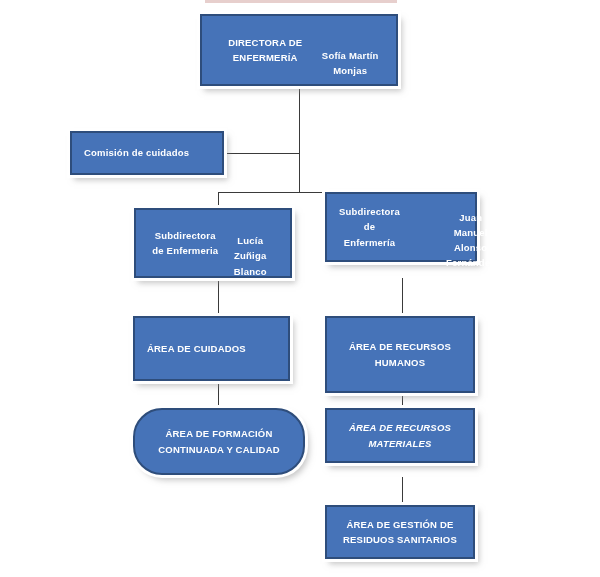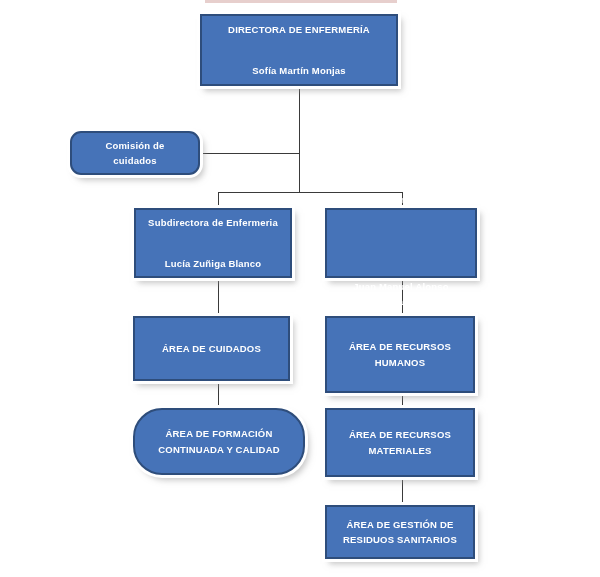--- a/index.html
+++ b/index.html
@@ -16,38 +16,38 @@
     box-sizing:border-box;
     background:#4673b8;
     border:2px solid #2e4d7b;
     box-shadow:0 0 0 3px #ffffff, 4px 5px 6px rgba(150,150,150,0.55);
     color:#ffffff;
     font-weight:bold;
     font-size:9.5px;
     line-height:1.6;
     letter-spacing:0.2px;
     display:flex;
-    flex-direction:column;
+    flex-direction:row;
     align-items:center;
-    justify-content:center;
+    justify-content:space-between;
     text-align:center;
     padding:4px 12px;
   }
   .node .node-title { display:block; }
   .node .node-name  { display:block; margin-top:26px; }
 
   #node-directora            { left:200px; top:14px;  width:198px; height:72px; }
-  #node-comision             { left:70px;  top:131px; width:130px; height:44px;border-radius:11px; }
+  #node-comision             { left:70px;  top:131px; width:154px; height:44px; }
   #node-subdirectora-izq     { left:134px; top:208px; width:158px; height:70px; }
-  #node-subdirectora-der     { left:325px; top:208px; width:152px; height:70px;gap:46px; }
+  #node-subdirectora-der     { left:325px; top:192px; width:152px; height:70px;gap:46px; }
   #node-subdirectora-der .node-name { }
   #node-area-cuidados        { left:133px; top:316px; width:157px; height:65px; }
   #node-area-formacion       { left:133px; top:408px; width:172px; height:67px;border-radius:29px; }
   #node-area-rrhh            { left:325px; top:316px; width:150px; height:77px; }
-  #node-area-materiales      { left:325px; top:408px; width:150px; height:69px; }
+  #node-area-materiales      { left:325px; top:408px; width:150px; height:55px;font-style:italic; }
   #node-area-residuos        { left:325px; top:505px; width:150px; height:54px; }
 
   
   .conn { position:absolute; background:#3a3a3a; }
   .conn.v { width:1px; }
   .conn.h { height:1px; }
   #conn-directora-down   { left:299px; top:86px;  height:106px; }
   #conn-comision         { left:200px; top:153px; width:100px; }
   #conn-split-bar        { left:218px; top:192px; width:185px; }
   #conn-stub-left        { left:218px; top:192px; height:16px; }

